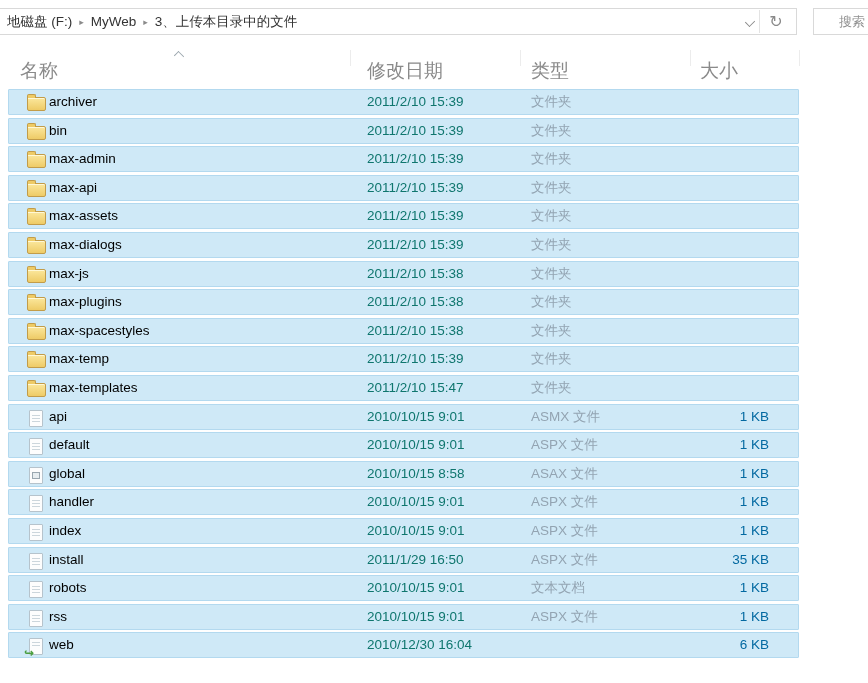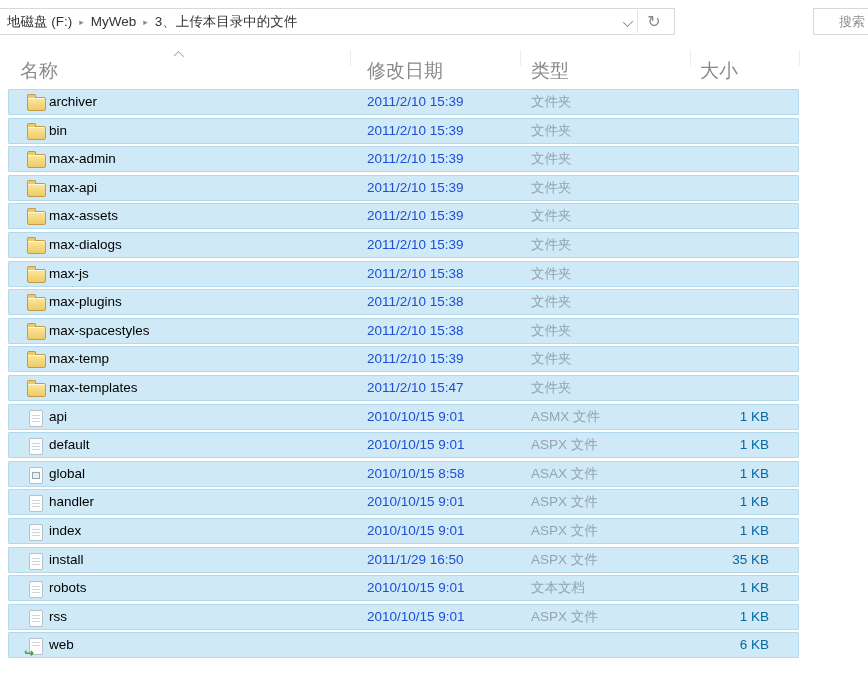--- a/index.html
+++ b/index.html
@@ -5,21 +5,21 @@
   html,body { margin:0; padding:0; }
   body {
     width:868px; height:683px; position:relative; overflow:hidden;
     background:#ffffff;
     font-family:"Liberation Sans","DejaVu Sans",sans-serif;
     -webkit-font-smoothing:antialiased;
   }
 
   
   .address-bar {
-    position:absolute; left:0; top:8px; width:675px; height:27px;
+    position:absolute; left:0; top:8px; width:797px; height:27px;
     background:#fff; border:1px solid #d9d9d9; border-left:none;
     box-sizing:border-box;
   }
   .breadcrumb {
     position:absolute; left:3px; top:0; right:60px; height:25px;
     line-height:25px; font-size:13.5px; color:#333; white-space:nowrap; overflow:hidden;
   }
   .bc-item { padding:0 4px; cursor:default; }
   .bc-sep { color:#8a8a8a; font-size:9px; padding:0 3px; vertical-align:1px; }
   .addr-chevron {
@@ -55,21 +55,21 @@
 
   
   .file-list { position:absolute; left:8px; top:89px; width:791px; }
   .row {
     position:relative; height:26px; margin-bottom:2.6px;
     background:#cfe9f7; border:1px solid #b3d9ef; border-radius:1px;
     box-sizing:border-box; font-size:13.5px;
   }
   .cell { position:absolute; top:0; line-height:24px; white-space:nowrap; cursor:default; }
   .cell.name { left:40px; color:#000000; }
-  .cell.date { left:358px; color:#1d4ed8; }
+  .cell.date { left:358px; color:#0f766e; }
   .cell.type { left:522px; color:#93a4b2; }
   .cell.size { right:29px; color:#0369a1; }
 
   
   .icon { position:absolute; display:block; }
   .folder-icon {
     left:18px; top:7px; width:17px; height:12px;
     background:linear-gradient(180deg,#fbe79c 0%,#eecb66 100%);
     border:1px solid #c29c49; border-radius:1px 2px 2px 2px;
     box-shadow:inset 0 1px 0 rgba(255,250,220,.9);
@@ -275,15 +275,16 @@
     <span class="icon document-icon"></span>
     <span class="cell name">rss</span>
     <span class="cell date">2010/10/15 9:01</span>
     <span class="cell type">ASPX 文件</span>
     <span class="cell size">1 KB</span>
   </div>
 
   <div class="row">
     <span class="icon xml-config-icon"></span>
     <span class="cell name">web</span>
+    <span class="cell date">2010/12/30 16:04</span>
     <span class="cell size">6 KB</span>
   </div>
 </div>
 
 </body></html>

